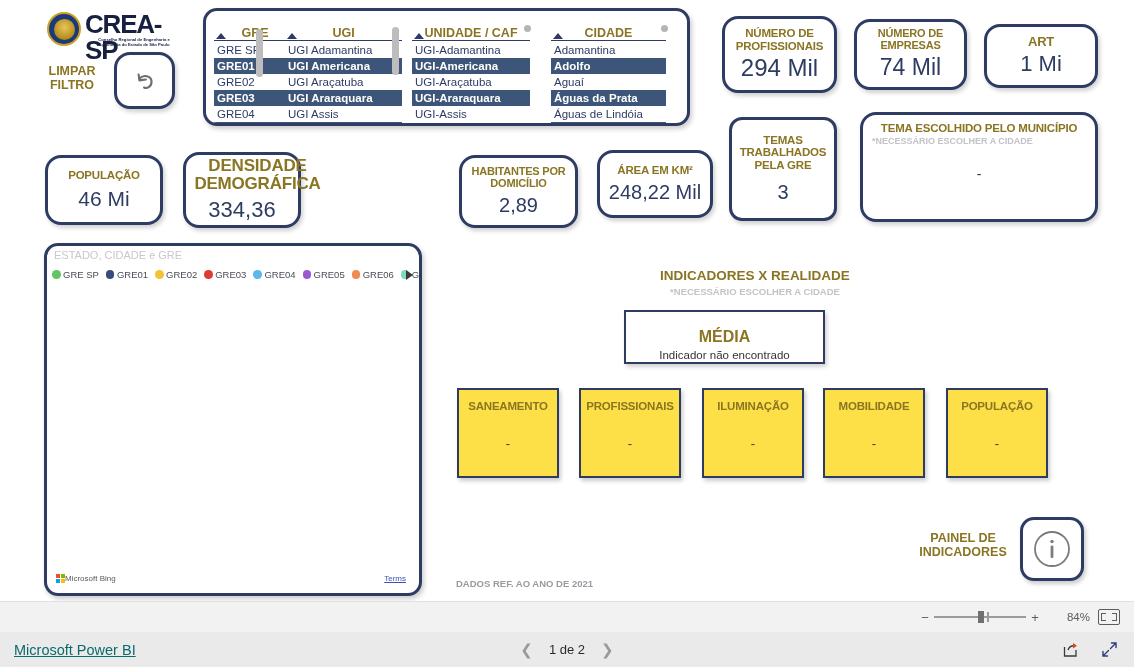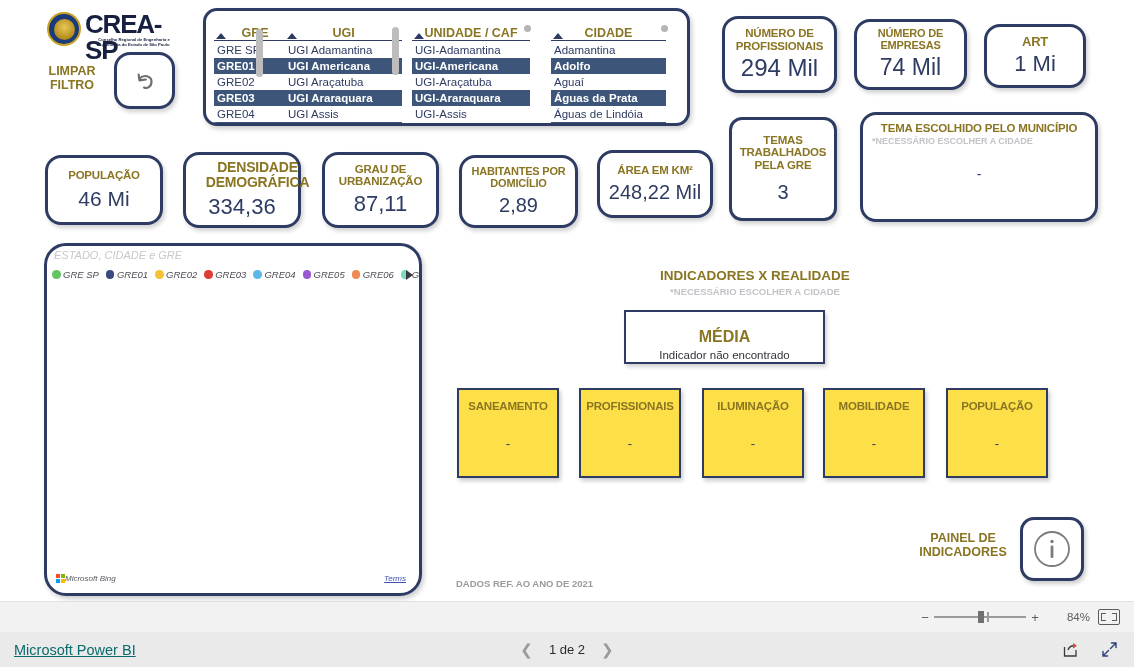--- a/index.html
+++ b/index.html
@@ -130,24 +130,23 @@
   .slicer-dot {
     position: absolute; width: 7px; height: 7px;
     border-radius: 50%; background: #b5b5b5;
   }
 
   
   #map-visual {
     position: absolute; left: 44px; top: 243px;
     width: 378px; height: 353px;
     background: #ffffff;
-    border: 3px solid #2e3b63; border-radius: 22px;
+    border: 3px solid #2e3b63; border-radius: 14px;
     box-shadow: 2px 3px 5px rgba(0,0,0,0.2);
     overflow: hidden;
-    font-style: italic;
   }
   #map-title {
     position: absolute; left: 7px; top: 3px;
     font-size: 11px; color: #c8c8cd;
   }
   #map-legend {
     position: absolute; left: 5px; top: 23px; right: 18px;
     display: flex; align-items: center; gap: 3px;
     font-size: 9.5px; color: #4c4c55;
     white-space: nowrap;
@@ -380,47 +379,43 @@
   </div>
 
   <div class="kpi" style="left:722px; top:16px; width:115px; height:77px;">
     <div class="kpi-title" style="font-size:11.5px;">NÚMERO DE PROFISSIONAIS</div>
     <div class="kpi-value" style="font-size:24px; margin-top:2px;">294 Mil</div>
   </div>
   <div class="kpi" style="left:854px; top:19px; width:113px; height:71px;">
     <div class="kpi-title" style="font-size:11px;">NÚMERO DE EMPRESAS</div>
     <div class="kpi-value" style="font-size:23px; margin-top:2px;">74 Mil</div>
   </div>
-  <div class="kpi" style="left:984px; top:24px; width:102px; height:64px;">
+  <div class="kpi" style="left:984px; top:24px; width:114px; height:64px;">
     <div class="kpi-title" style="font-size:13px;">ART</div>
     <div class="kpi-value" style="font-size:22px; margin-top:2px;">1 Mi</div>
   </div>
 
   <div class="kpi" style="left:729px; top:117px; width:108px; height:104px;border-radius:13px;">
     <div class="kpi-title" style="font-size:11.5px;">TEMAS TRABALHADOS PELA GRE</div>
     <div class="kpi-value" style="font-size:20px; margin-top:10px;">3</div>
   </div>
 
   <div class="kpi" style="left:860px; top:112px; width:238px; height:110px; justify-content:flex-start;">
     <div class="kpi-title" style="font-size:11.5px; margin-top:7px;">TEMA ESCOLHIDO PELO MUNICÍPIO</div>
     <div style="font-size:9px; color:#c3c3c8; font-weight:bold; align-self:flex-start; margin-left:9px; margin-top:2px;">*NECESSÁRIO ESCOLHER A CIDADE</div>
     <div class="kpi-value" style="font-size:14px; margin-top:20px;">-</div>
   </div>
 
   <div class="kpi" style="left:45px; top:155px; width:118px; height:70px;">
     <div class="kpi-title" style="font-size:11.5px;">POPULAÇÃO</div>
     <div class="kpi-value" style="font-size:21px; margin-top:6px;">46 Mi</div>
   </div>
   <div class="kpi" style="left:183px; top:152px; width:118px; height:76px;">
-    <div class="kpi-title" style="font-size:14px;padding-left:31px;">DENSIDADE DEMOGRÁFICA</div>
+    <div class="kpi-title" style="font-size:17px;padding-left:31px;">DENSIDADE DEMOGRÁFICA</div>
     <div class="kpi-value" style="font-size:22px; margin-top:4px;">334,36</div>
-  </div>
-  <div class="kpi" style="left:322px; top:152px; width:117px; height:76px;">
-    <div class="kpi-title" style="font-size:11.5px;">GRAU DE URBANIZAÇÃO</div>
-    <div class="kpi-value" style="font-size:22px; margin-top:4px;">87,11</div>
   </div>
   <div class="kpi" style="left:459px; top:155px; width:119px; height:73px;">
     <div class="kpi-title" style="font-size:11px;">HABITANTES POR DOMICÍLIO</div>
     <div class="kpi-value" style="font-size:20px; margin-top:4px;">2,89</div>
   </div>
   <div class="kpi" style="left:597px; top:150px; width:116px; height:68px;">
     <div class="kpi-title" style="font-size:11.5px;">ÁREA EM KM²</div>
     <div class="kpi-value" style="font-size:20px; margin-top:4px;">248,22 Mil</div>
   </div>
 

